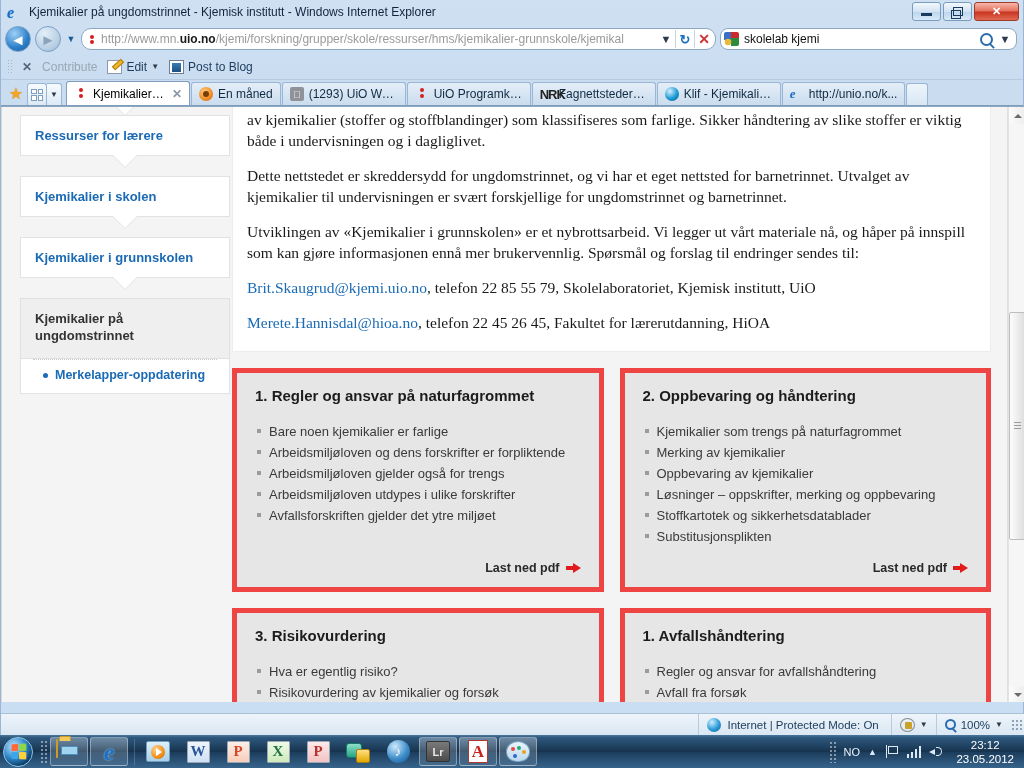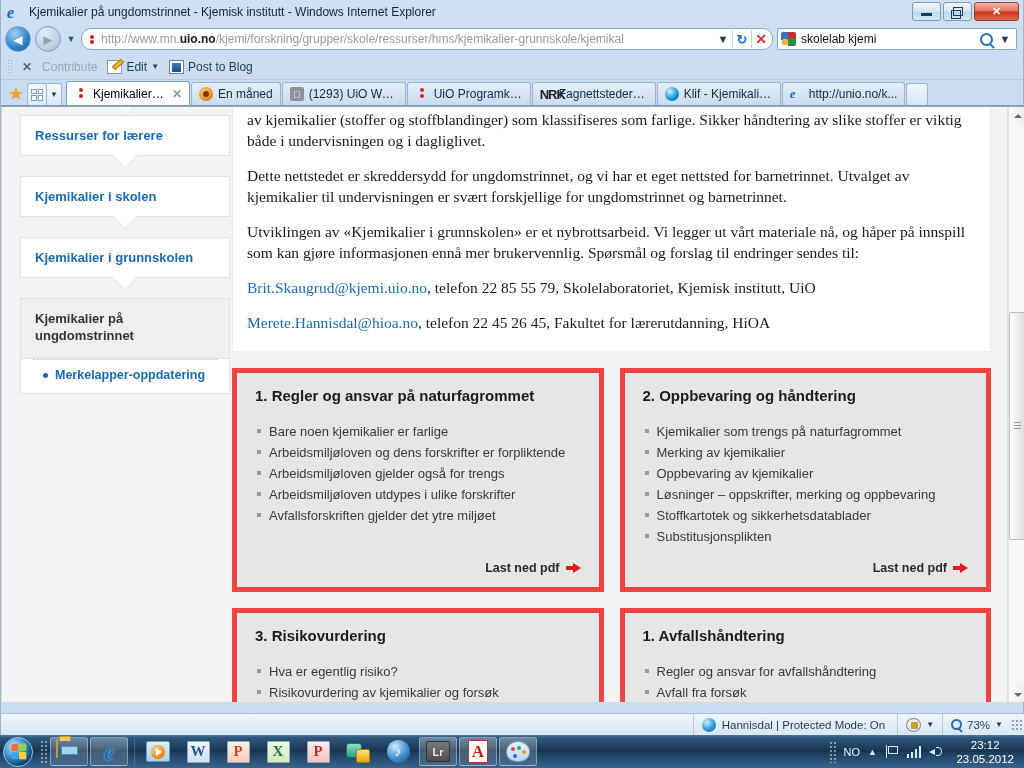--- a/index.html
+++ b/index.html
@@ -100,22 +100,22 @@
   .addr-text b { color: #1a1a1a; font-weight: bold; }
   .addr-btn {
     width: 18px; height: 20px; display: flex;
     align-items: center; justify-content: center;
     font-size: 11px; color: #2b3b4d; flex: none;
   }
   .addr-sep { width: 1px; height: 18px; background: #c8d4e0; flex: none; }
   .refresh-ic { color: #1a6fc4; font-size: 13px; font-weight: bold; }
   .stop-ic { color: #c33; font-size: 14px; font-weight: bold; }
   .search-wrap {
-    width: 240px; height: 22px; background: #fff;
-    border: 1px solid #8ba8c4; border-radius: 2px;
+    width: 297px; height: 22px; background: #fff;
+    border: 1px solid #8ba8c4; border-radius: 8px;
     display: flex; align-items: center; padding: 0 2px 0 3px; flex: none;
   }
   .g-icon {
     width: 15px; height: 14px; flex: none; margin-right: 5px;
     position: relative; border-radius: 2px; overflow: hidden;
   }
   .search-text { flex: 1; font-size: 12px; color: #111; white-space: nowrap; overflow: hidden; }
   .mag {
     width: 13px; height: 13px; border: 2px solid #2b6cb0;
     border-radius: 50%; position: relative; flex: none; margin-right: 3px;
@@ -803,29 +803,29 @@
         <span class="sb-grip"></span>
       </div>
       <div class="sb-arrow sb-down"></div>
     </div>
   </div>
 
   <div class="statusbar">
     <span class="sb-left"></span>
     <span class="sb-zone">
       <span class="zone-globe"></span>
-      <span>Hannisdal | Protected Mode: On</span>
+      <span>Internet | Protected Mode: On</span>
     </span>
     <span class="sb-cell">
       <span class="lock-ic"></span>
       <span class="caret-sm">▼</span>
     </span>
     <span class="sb-cell">
       <span class="zoom-ic"></span>
-      <span>73%</span>
+      <span>100%</span>
       <span class="caret-sm">▼</span>
     </span>
     <span class="resize-grip"></span>
   </div>
 </div>
 
 <div class="taskbar">
   <div class="start-orb">
     <span class="orb-flag">
       <i class="of1"></i>

